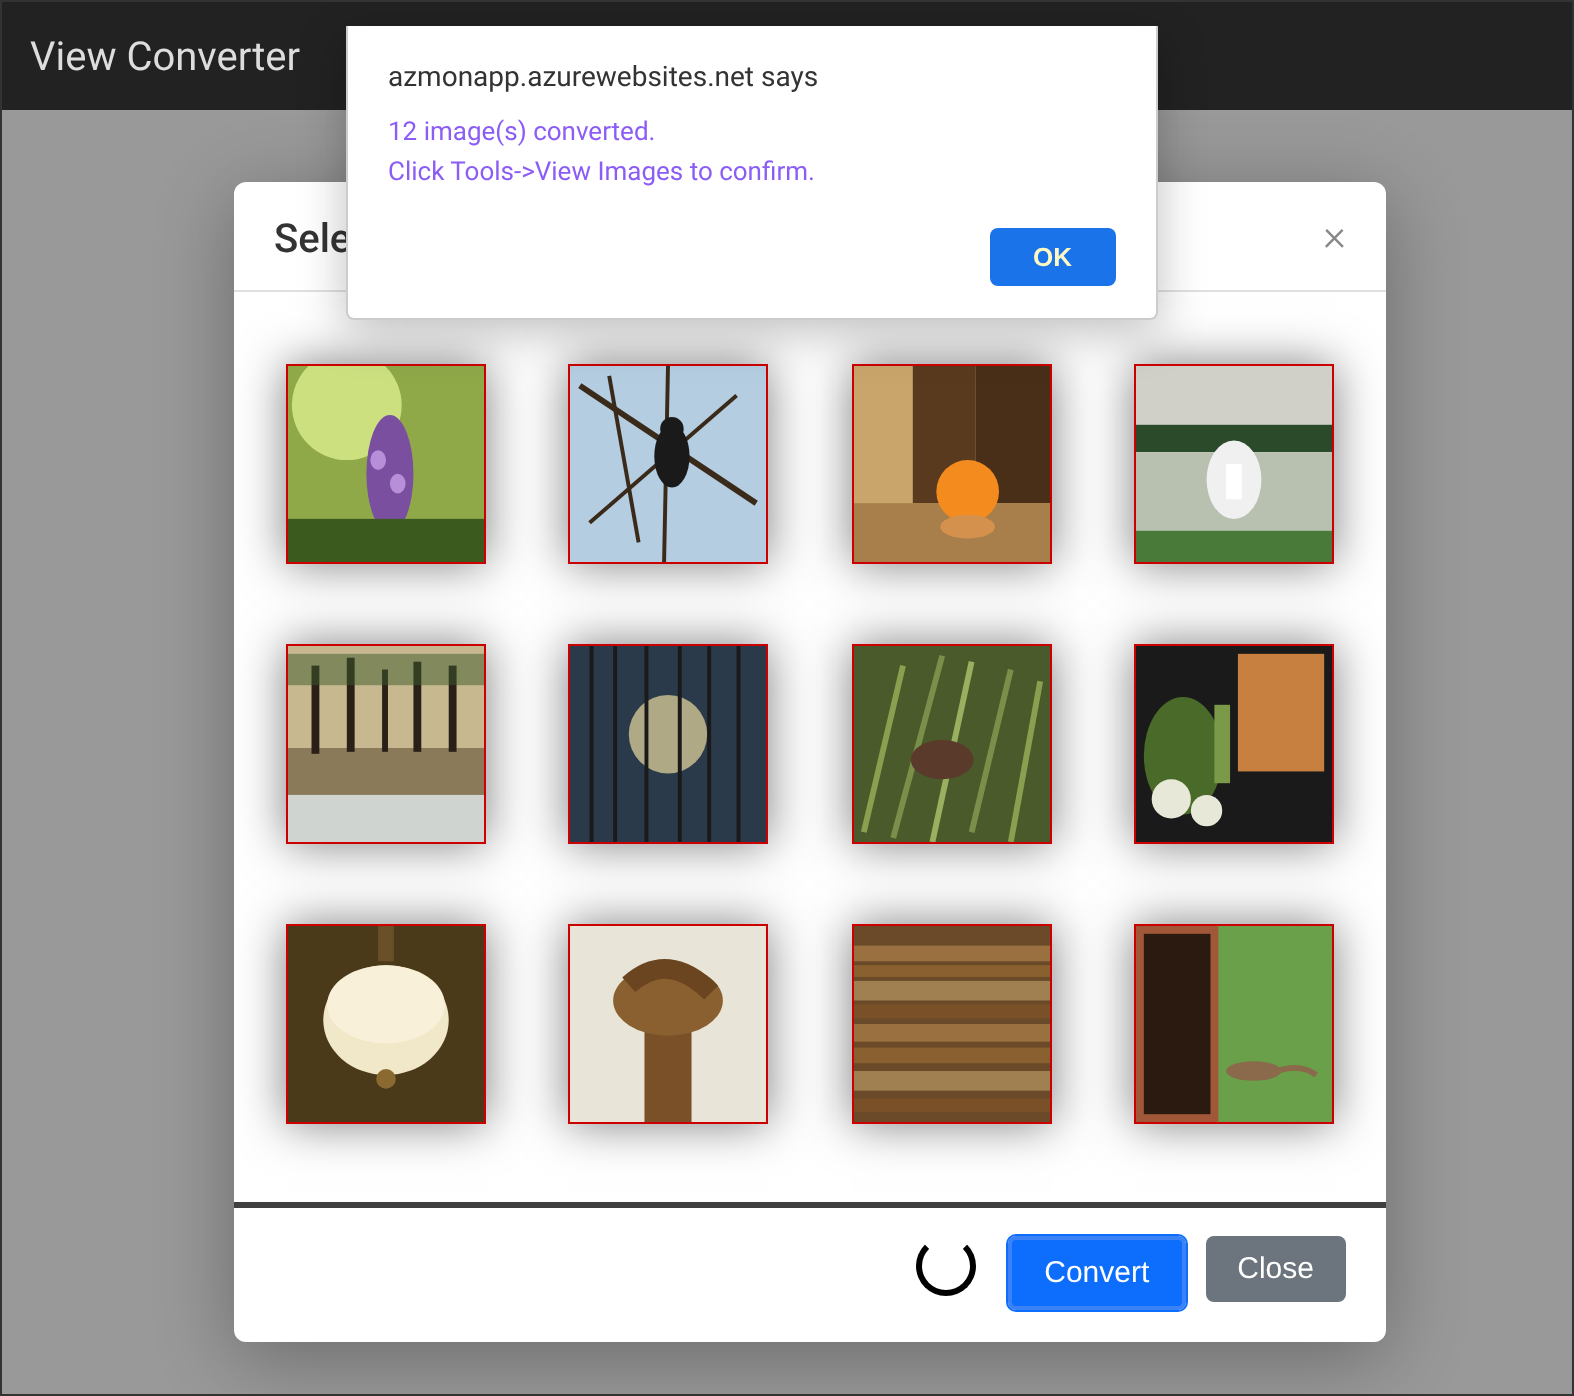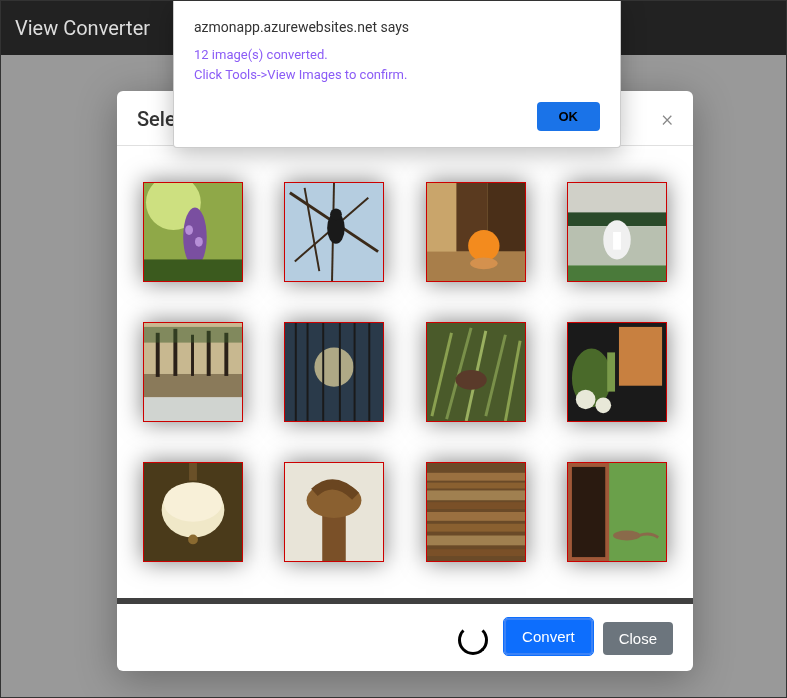--- a/index.html
+++ b/index.html
@@ -77,24 +77,24 @@
       width: 100px;
       height: 100px;
       border: 1px solid #c00;
       box-shadow: 0 0 22px rgba(0,0,0,0.5);
       position: relative;
       overflow: hidden;
     }
     .thumb svg { width: 100%; height: 100%; display: block; }
     .modal-footer {
       padding: 14px 20px 16px 20px;
-      border-top: 6px solid #404040;
+      border-top: 3px solid #404040;
       display: flex;
       justify-content: flex-end;
-      align-items: flex-end;
+      align-items: flex-start;
       gap: 10px;
     }
     .spinner {
       width: 30px;
       height: 30px;
       border: 3px solid #000;
       border-top-color: transparent;
       border-radius: 50%;
       margin-right: 6px;
     }
@@ -111,39 +111,39 @@
       border: 2px solid #3b82f6;
       outline: 1px solid #0d6efd;
     }
     .btn-secondary {
       background: #6c757d;
       color: #ffffff;
     }
     
     .alert {
       position: absolute;
-      top: 0;
+      top: 12px;
       left: 172px;
-      width: 448px;
+      width: 406px;
       background: #fff;
       border: 1px solid #ccc;
       border-top: none;
       border-radius: 0 0 4px 4px;
       box-shadow: 0 6px 24px rgba(0,0,0,0.25);
       padding: 18px 20px 16px 20px;
       z-index: 10;
       font-size: 13.5px;
       color: #333;
     }
     .alert-origin { font-weight: 400; margin-bottom: 10px; font-size: 14px;}
     .alert-msg { color: #8b5cf6; line-height: 1.5; font-size: 13px;}
     .alert-actions { display: flex; justify-content: flex-end; margin-top: 18px; }
     .alert-ok {
       background: #1a73e8;
-      color: #000000;
+      color: #fef9c3;
       border: none;
       border-radius: 4px;
       padding: 7px 22px;
       font-size: 13px;
       font-weight: 600;
       cursor: pointer;
     }
   </style>
 </head>
 <body>

